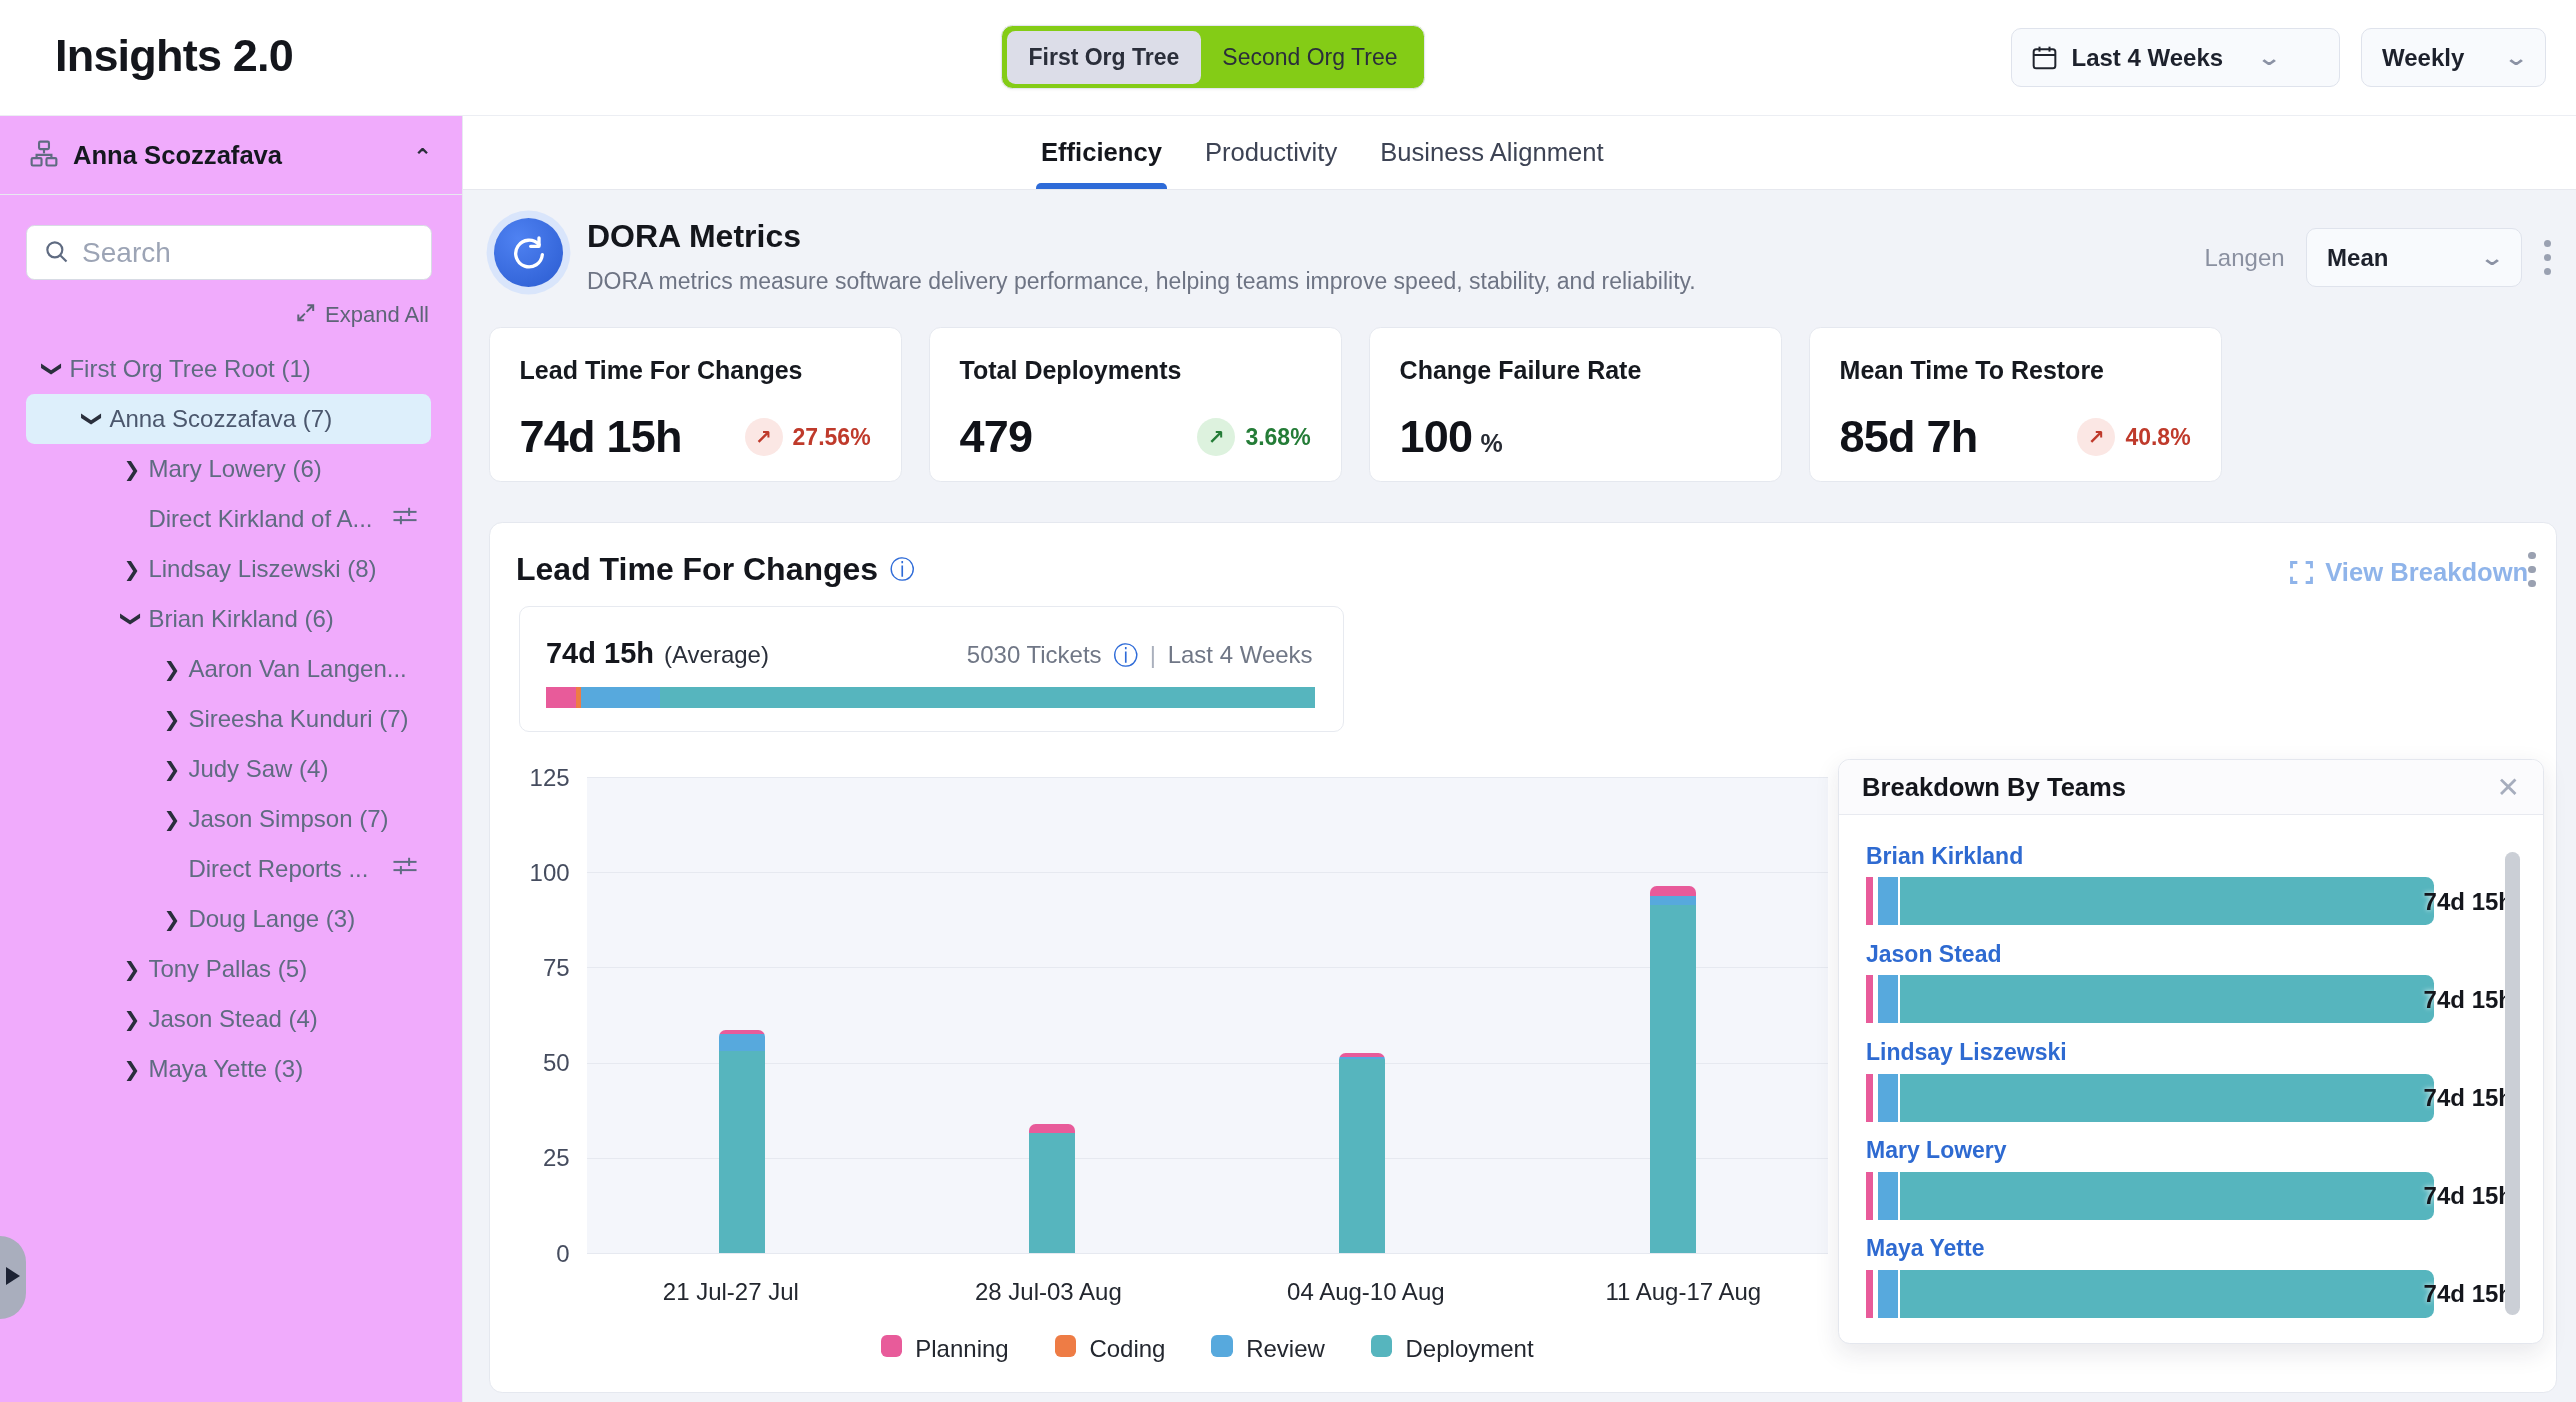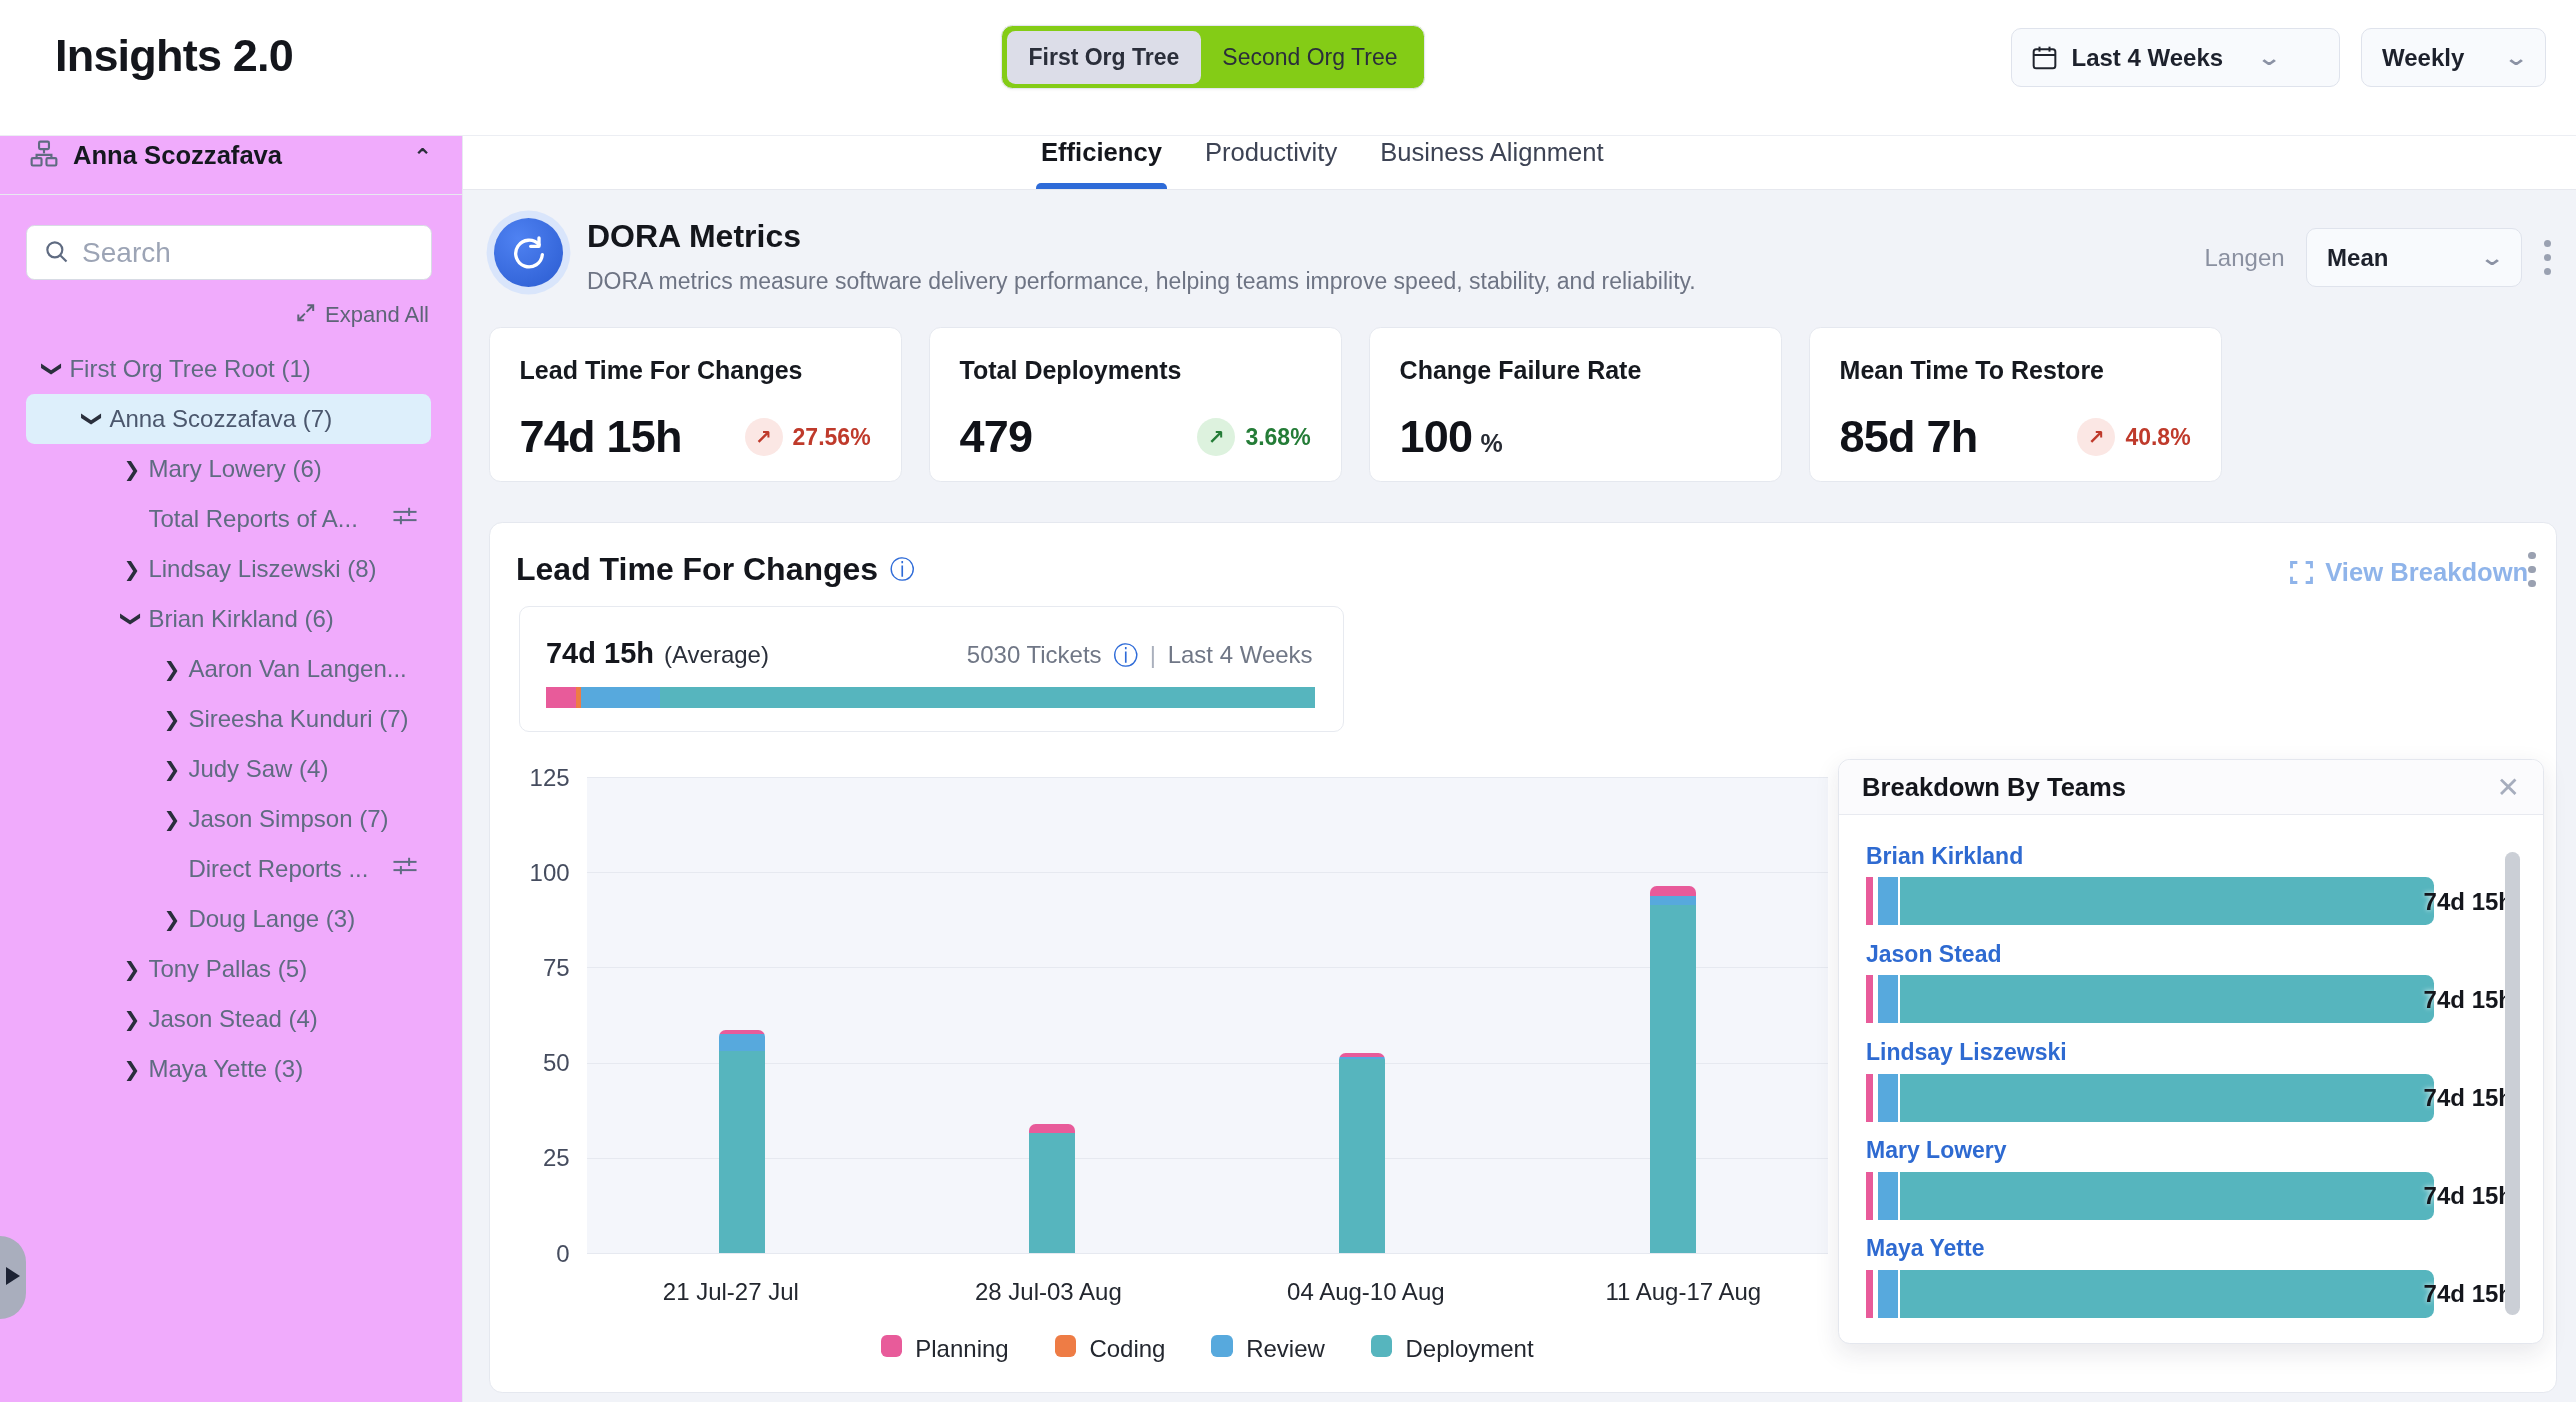--- a/index.html
+++ b/index.html
@@ -1,20 +1,20 @@
 <!DOCTYPE html>
 <html style="font-size:13.2px"><head>
 <meta charset="utf-8">
 <style>
   * { margin:0; padding:0; box-sizing:border-box; }
   html,body{ width:2576px; height:1403px; overflow:hidden; background:#fff;
     font-family:"Liberation Sans","DejaVu Sans",sans-serif; color:#1b1f29; }
 
   
-  .app-header{ position:absolute; left:0; top:0; width:2576px; height:136px; background:#fff;
+  .app-header{ position:absolute; left:0; top:0; width:2576px; height:116px; background:#fff;
     border-bottom:0.8px solid #eceef3; z-index:30; }
   .app-title{ position:absolute; left:55px; top:30px; font-size:45px; font-weight:800; letter-spacing:-0.8px; color:#14161c; }
   .seg{ position:absolute; left:1001px; top:25px; height:64px; background:#84cc16; border:0.8px solid #e4e6ef;
     border-radius:11.6px; display:flex; align-items:center; padding:5px; box-shadow:0 0.8px 2.5px rgba(20,24,40,.05); }
   .seg .opt{ height:53px; display:flex; align-items:center; padding:0 21.5px; font-size:23px; color:#2a2e3a;
     border-radius:8.3px; cursor:pointer; white-space:nowrap; }
   .seg .opt.active{ background:#dcdde8; font-weight:600; }
   .hdr-right{ position:absolute; right:30px; top:28px; display:flex; gap:21.5px; }
   .select{ height:59px; background:#f8fafd; border:0.8px solid #dfe3ec; border-radius:10px; display:flex;
     align-items:center; gap:15px; padding:0 20px; font-size:24px; font-weight:600; color:#1d212c; }
@@ -212,21 +212,21 @@
       <div class="trow selected" style="padding-left: 50px;">
         <span class="chev down">❯</span>
         <span class="lbl">Anna Scozzafava (7)</span>
       </div>
       <div class="trow" style="padding-left: 89px;">
         <span class="chev right">❯</span>
         <span class="lbl">Mary Lowery (6)</span>
       </div>
       <div class="trow" style="padding-left: 89px;">
         <span class="spacer"></span>
-        <span class="lbl">Total Reports of A...</span>
+        <span class="lbl">Direct Kirkland of A...</span>
         <span class="flt"><svg width="28" height="28" viewBox="0 0 34 34" fill="none" stroke="#5f6b81" stroke-width="2.4">
             <line x1="3" y1="12" x2="31" y2="12"></line>
             <line x1="3" y1="22" x2="31" y2="22"></line>
             <line x1="22" y1="7" x2="22" y2="17"></line>
             <line x1="12" y1="17" x2="12" y2="27"></line>
           </svg></span>
       </div>
       <div class="trow" style="padding-left: 89px;">
         <span class="chev right">❯</span>
         <span class="lbl">Lindsay Liszewski (8)</span>

